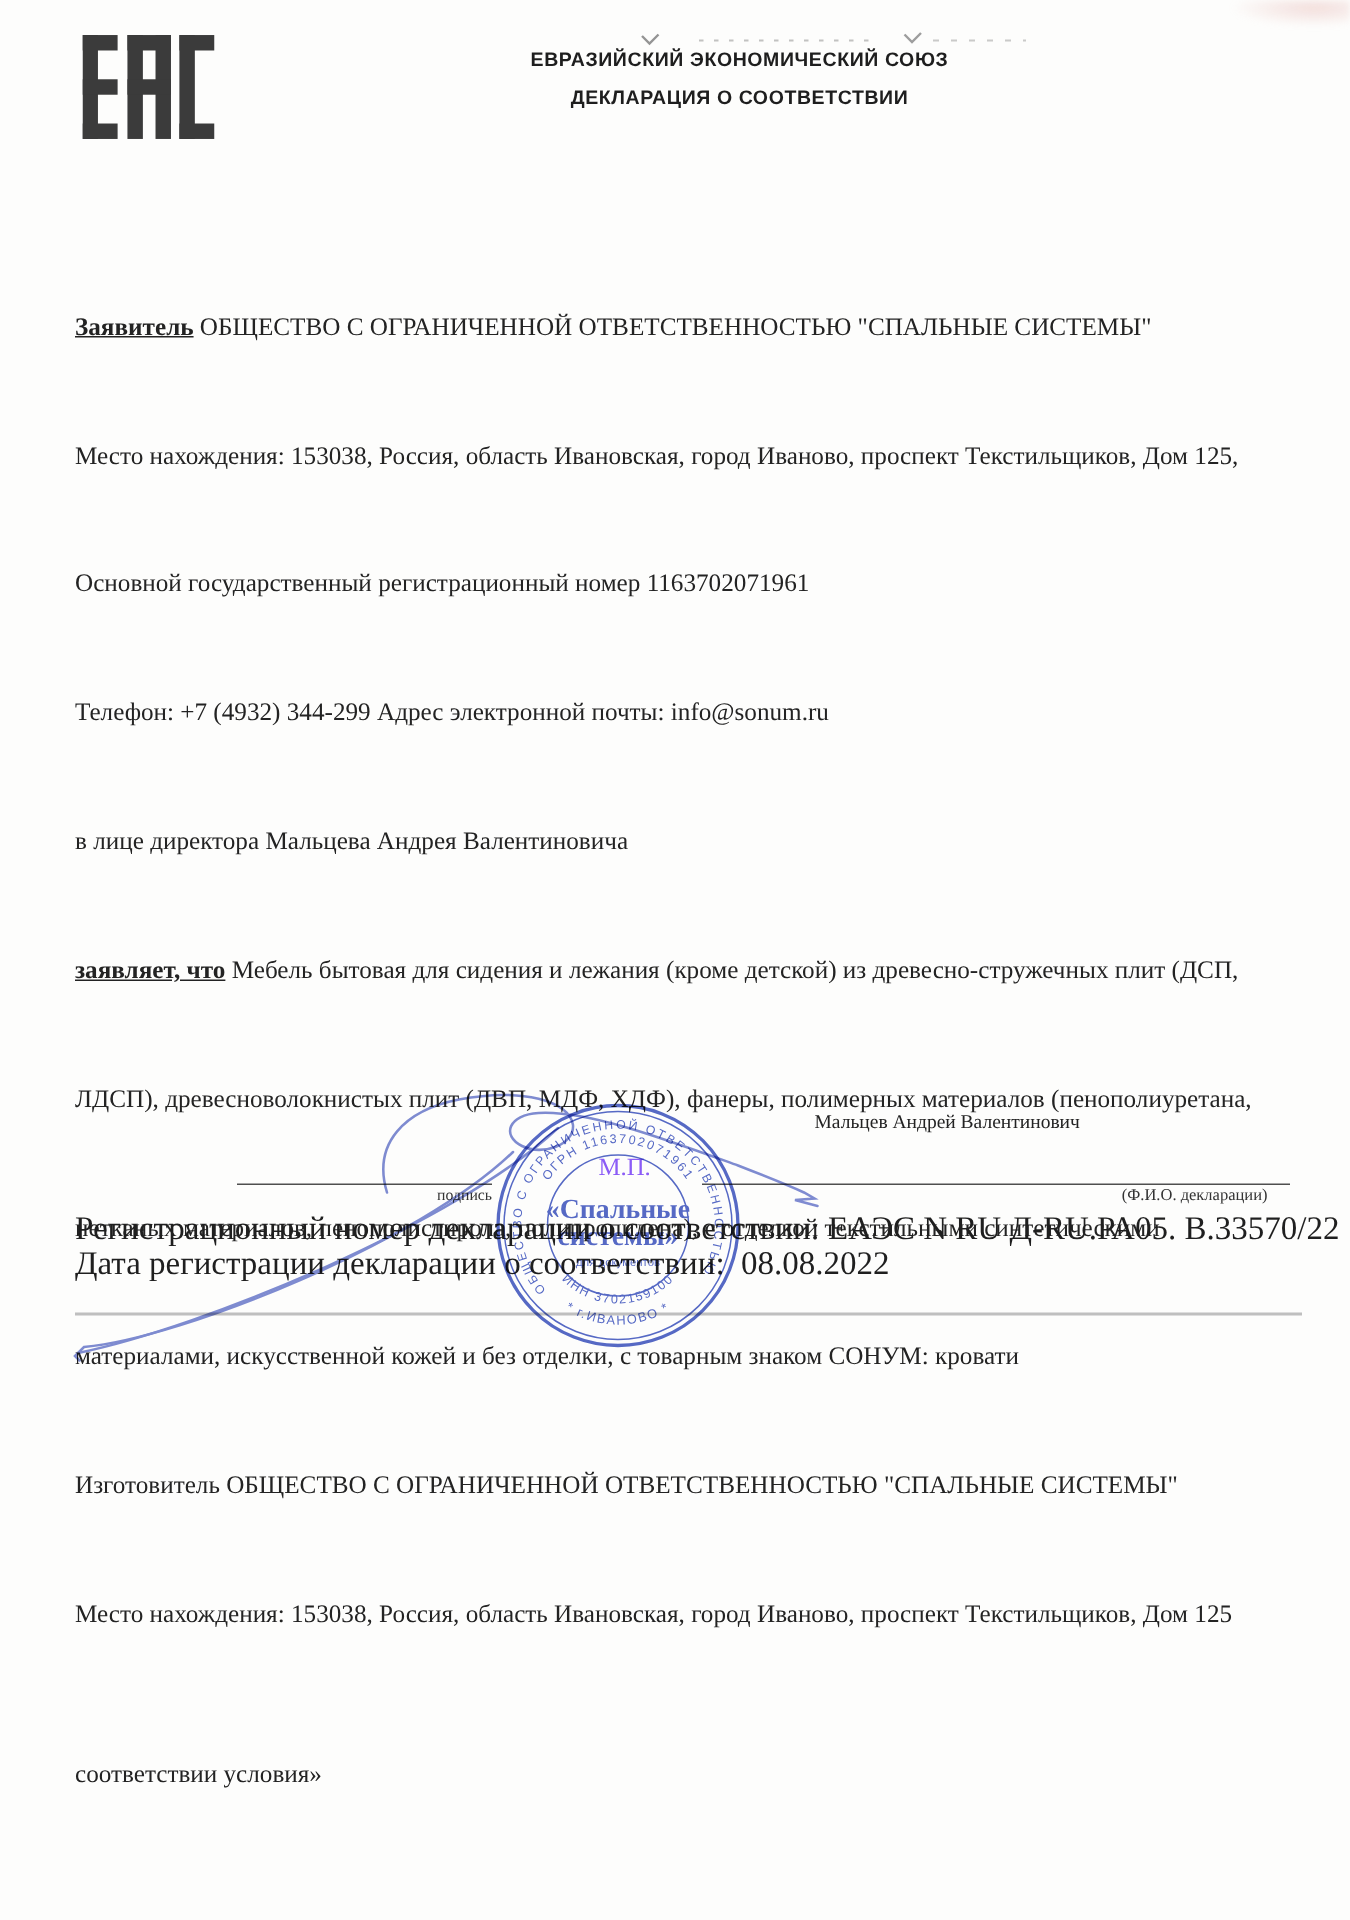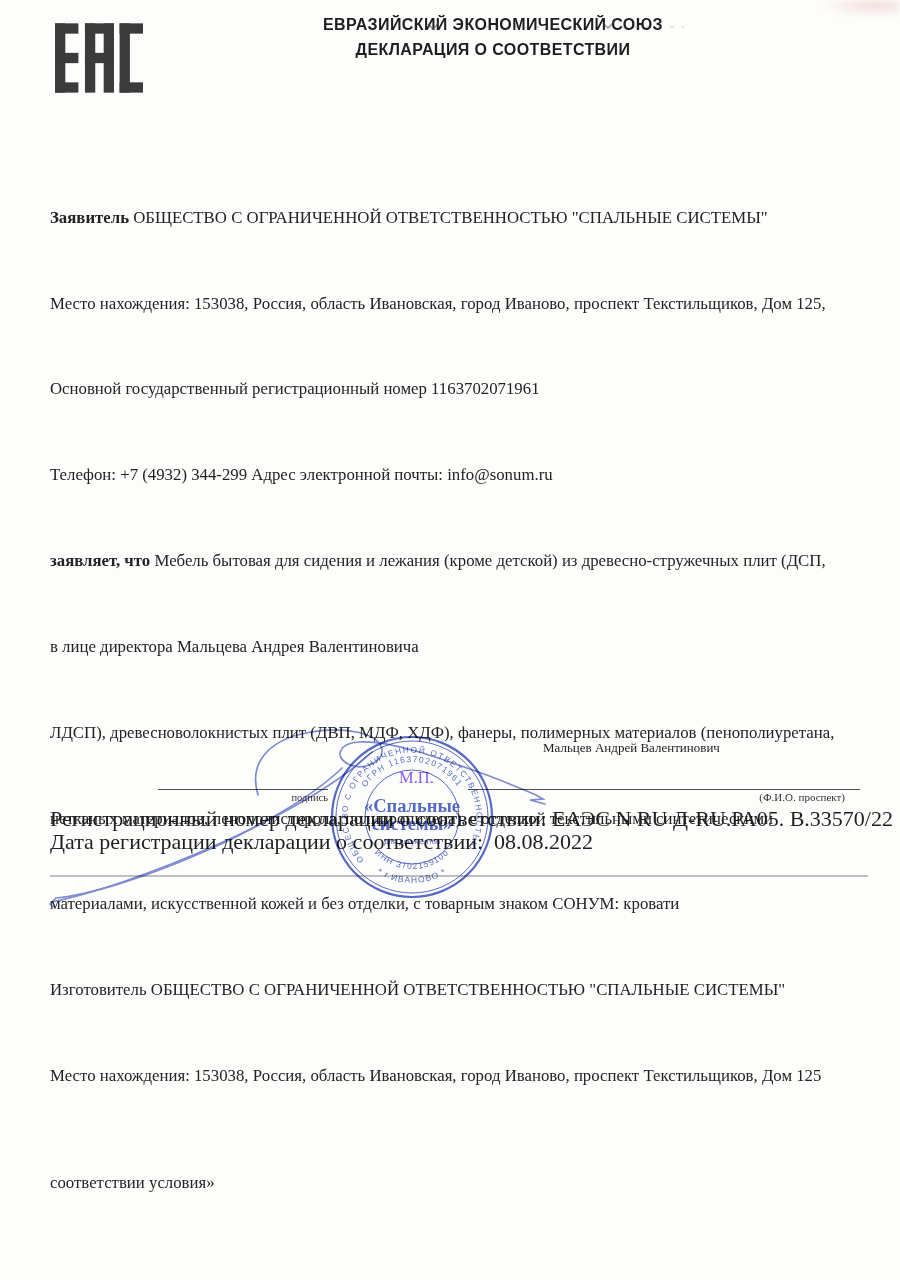--- a/index.html
+++ b/index.html
@@ -8,34 +8,34 @@
     position:relative;
     width:900px; height:1280px;
     background:#fdfdfc;
     overflow:hidden;
     font-family:"Liberation Serif", serif;
     color:#222;
   }
   
   .eac-logo { position:absolute; left:55px; top:21px; }
   .titles {
-    position:absolute; left:90px; top:12px; width:806px;
+    position:absolute; left:90px; top:27px; width:806px;
     text-align:center;
     font-family:"Liberation Sans", sans-serif;
-    font-weight:700; font-size:16px; line-height:25px;
+    font-weight:700; font-size:13px; line-height:25px;
     letter-spacing:.4px; color:#1e1e1e;
   }
   
   .body-lines {
     position:absolute; left:50px; top:121px; width:820px;
     font-size:16.8px; line-height:21.45px;
     white-space:pre; color:#232323;
   }
   .line { min-height:21.45px; }
-  .line b { font-weight:700; }
+  .line b { font-weight:700;text-decoration:underline; }
   
   .sig-line { position:absolute; height:0; border-top:1.4px solid #4f4f4f; }
   .sig-line-left  { left:158px; top:789px; width:170px; }
   .sig-line-right { left:468px; top:789px; width:392px; }
   .caption {
     position:absolute; text-align:right;
     font-size:10.5px; color:#333; white-space:pre;
   }
   .caption-podpis { left:160px; width:168px; top:792px; }
   .caption-fio    { left:555px; width:290px; top:791px; font-size:11px; }
@@ -107,23 +107,23 @@
     
   
       <div class="line"><b>Заявитель</b><span> ОБЩЕСТВО С ОГРАНИЧЕННОЙ ОТВЕТСТВЕННОСТЬЮ "СПАЛЬНЫЕ СИСТЕМЫ"</span></div>
     
       <div class="line"><b></b><span>Место нахождения: 153038, Россия, область Ивановская, город Иваново, проспект Текстильщиков, Дом 125,</span></div>
     
       <div class="line"><b></b><span>Основной государственный регистрационный номер 1163702071961</span></div>
     
       <div class="line"><b></b><span>Телефон: +7 (4932) 344-299 Адрес электронной почты: info@sonum.ru</span></div>
     
+      <div class="line"><b></b><span>в лице директора Мальцева Андрея Валентиновича</span></div>
+    
       <div class="line"><b>заявляет, что</b><span> Мебель бытовая для сидения и лежания (кроме детской) из древесно-стружечных плит (ДСП,</span></div>
-    
-      <div class="line"><b></b><span>в лице директора Мальцева Андрея Валентиновича</span></div>
     
       <div class="line"><b></b><span>ЛДСП), древесноволокнистых плит (ДВП, МДФ, ХДФ), фанеры, полимерных материалов (пенополиуретана,</span></div>
     
       <div class="line"><b></b><span>нетканых материалов, пенополистирола, полипропилена), с отделкой текстильными синтетическими</span></div>
     
       <div class="line"><b></b><span>материалами, искусственной кожей и без отделки, с товарным знаком СОНУМ: кровати</span></div>
     
       <div class="line"><b></b><span>Изготовитель ОБЩЕСТВО С ОГРАНИЧЕННОЙ ОТВЕТСТВЕННОСТЬЮ "СПАЛЬНЫЕ СИСТЕМЫ"</span></div>
     
       <div class="line"><b></b><span>Место нахождения: 153038, Россия, область Ивановская, город Иваново, проспект Текстильщиков, Дом 125</span></div>
@@ -162,21 +162,21 @@
       
     
       
     </div>
 
   <div class="sig-line sig-line-left"></div>
   <div class="caption caption-podpis">подпись</div>
   <div class="mp-mark">М.П.</div>
   <div class="signer-name">Мальцев Андрей Валентинович</div>
   <div class="sig-line sig-line-right"></div>
-  <div class="caption caption-fio">(Ф.И.О. проспект)</div>
+  <div class="caption caption-fio">(Ф.И.О. декларации)</div>
 
   <div class="bold-abs reg-line">Регистрационный номер декларации о соответствии: ЕАЭС N RU Д-RU.РА05. В.33570/22</div>
   <div class="bold-abs date-line">Дата регистрации декларации о соответствии:  08.08.2022</div>
 
   <div class="bottom-rule"></div>
 
   <svg class="stamp-svg" width="190" height="190" viewBox="0 0 190 190">
     <defs>
       <path id="ringOuterTop" d="M30.5,95 A64.5,64.5 0 1 1 159.5,95 A64.5,64.5 0 1 1 30.5,95"></path>
       <path id="ringOgrn" d="M40,95 A55,55 0 0 1 150,95"></path>

